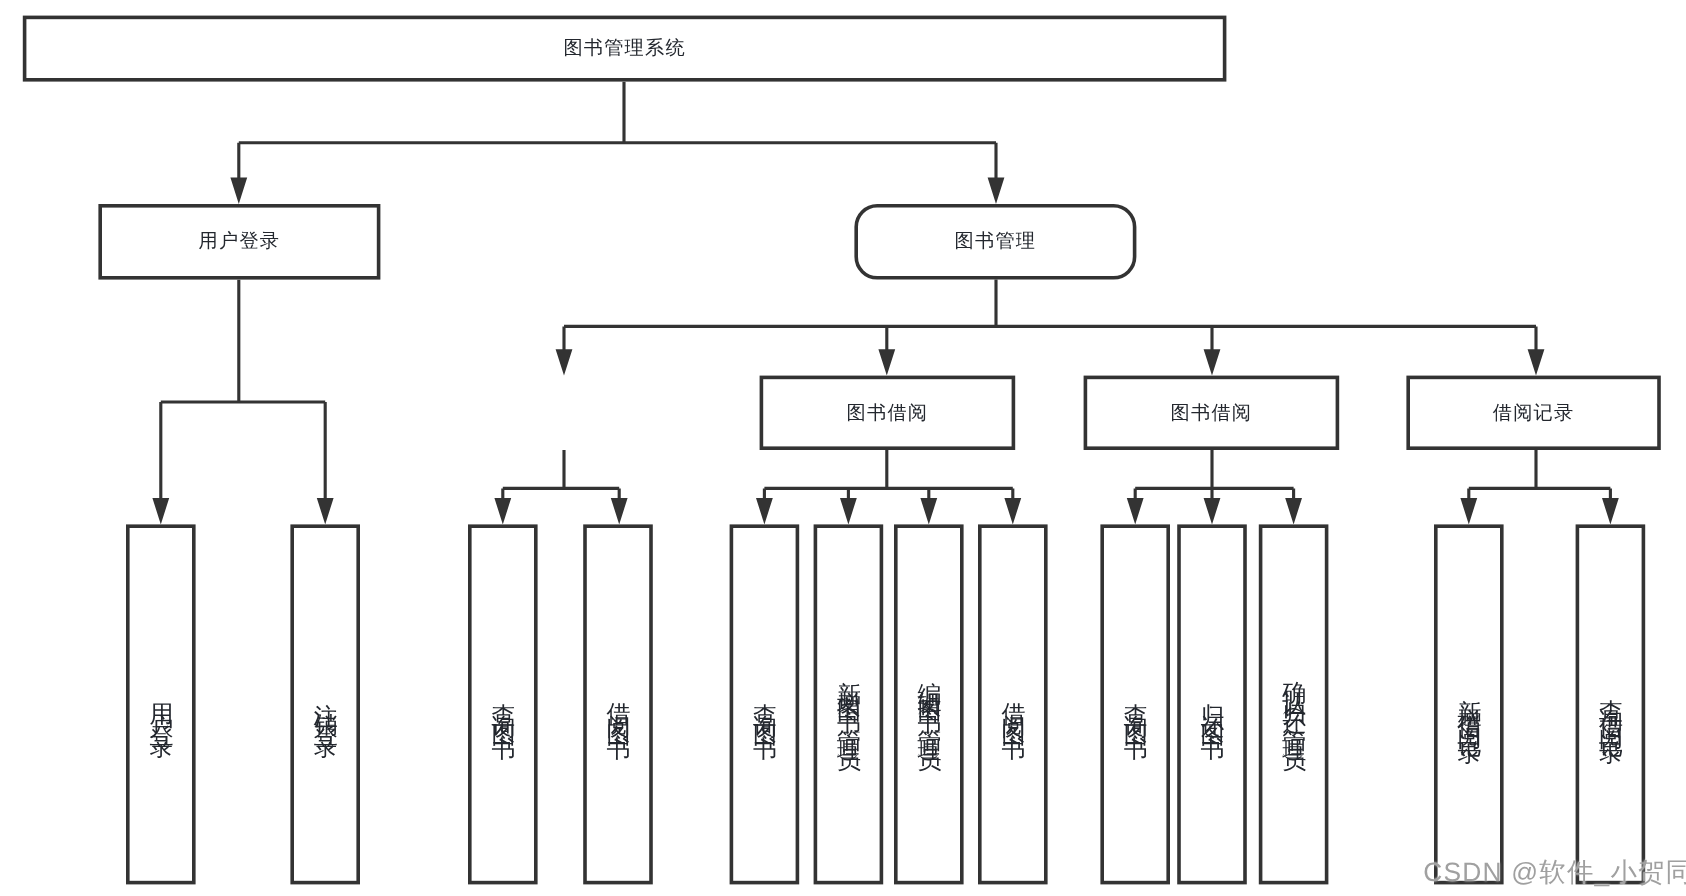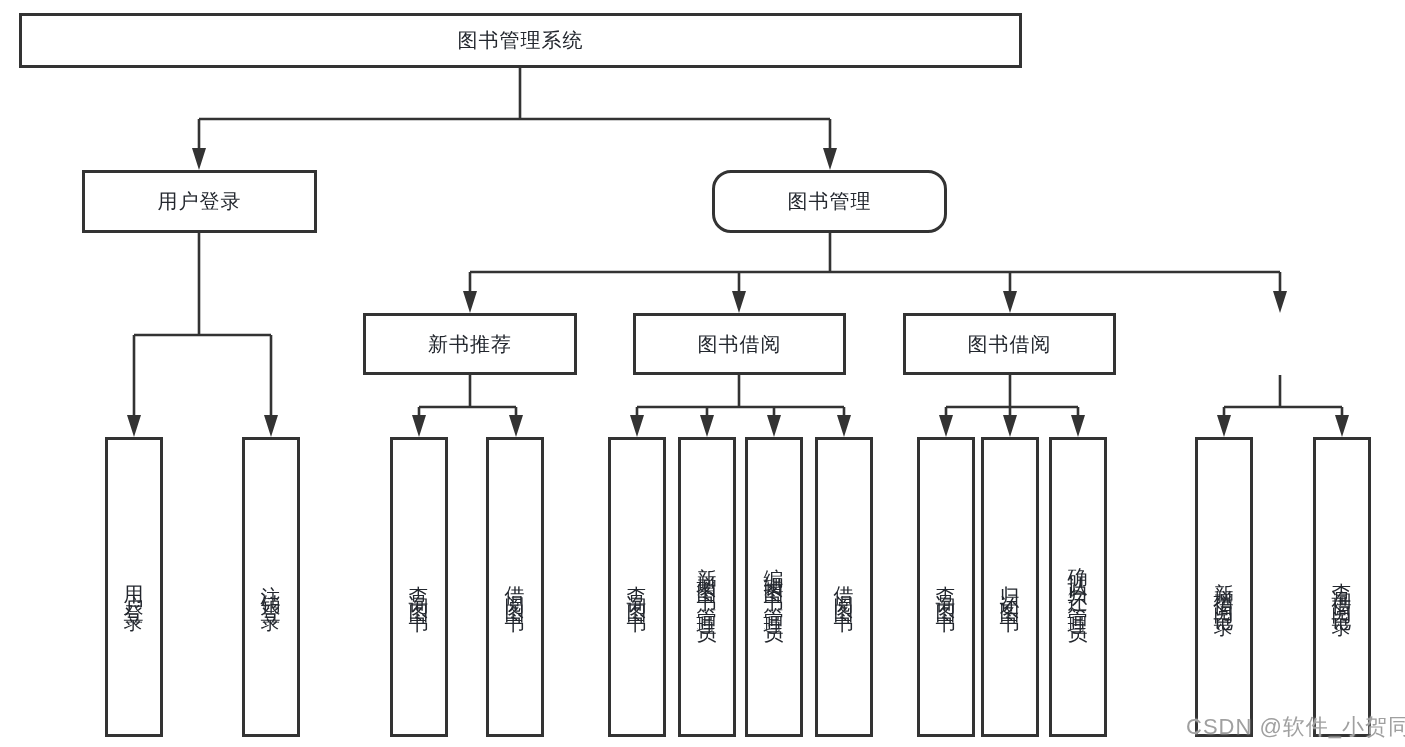--- a/index.html
+++ b/index.html
@@ -27,21 +27,21 @@
     border: 3px solid #333333;
     display: flex;
     align-items: center;
     justify-content: center;
     color: #23272e;
     z-index: 2;
     font-size: 20px;
     letter-spacing: 1px;
   }
   
-  .hbox { font-size: 20px; }
+  .hbox { font-size: 16px; }
   .root-box  { left: 19px;  top: 13px;  width: 1003px; height: 55px; }
   .n-user    { left: 82px;  top: 170px; width: 235px;  height: 63px; }
   .n-bookmgr { left: 712px; top: 170px; width: 235px;  height: 63px; border-radius: 19px; }
   .n-newrec  { left: 363px; top: 313px; width: 214px;  height: 62px; }
   .n-borrow  { left: 633px; top: 313px; width: 213px;  height: 62px; }
   .n-current { left: 903px; top: 313px; width: 213px;  height: 62px; }
   .n-records { left: 1172px;top: 313px; width: 212px;  height: 62px; }
   
   .vbox {
     top: 437px;
@@ -101,23 +101,23 @@
       M630 415 h14 L637 437 Z  M700 415 h14 L707 437 Z  M767 415 h14 L774 437 Z  M837 415 h14 L844 437 Z
       M939 415 h14 L946 437 Z  M1003 415 h14 L1010 437 Z  M1071 415 h14 L1078 437 Z
       M1217 415 h14 L1224 437 Z  M1335 415 h14 L1342 437 Z"></path>
   </svg>
 
   <div class="node hbox root-box">图书管理系统</div>
 
   <div class="node hbox n-user">用户登录</div>
   <div class="node hbox n-bookmgr">图书管理</div>
 
-  <div class="node hbox n-newrec">新书推荐</div>
   <div class="node hbox n-borrow">图书借阅</div>
   <div class="node hbox n-current">图书借阅</div>
+  <div class="node hbox n-records">借阅记录</div>
 
   <div class="node vbox v1">用户登录</div>
   <div class="node vbox v2">注销登录</div>
 
   <div class="node vbox v3">查询图书</div>
   <div class="node vbox v4">借阅图书</div>
 
   <div class="node vbox v5">查询图书</div>
   <div class="node vbox v6">新增图书（管理员）</div>
   <div class="node vbox v7">编辑图书（管理员）</div>

